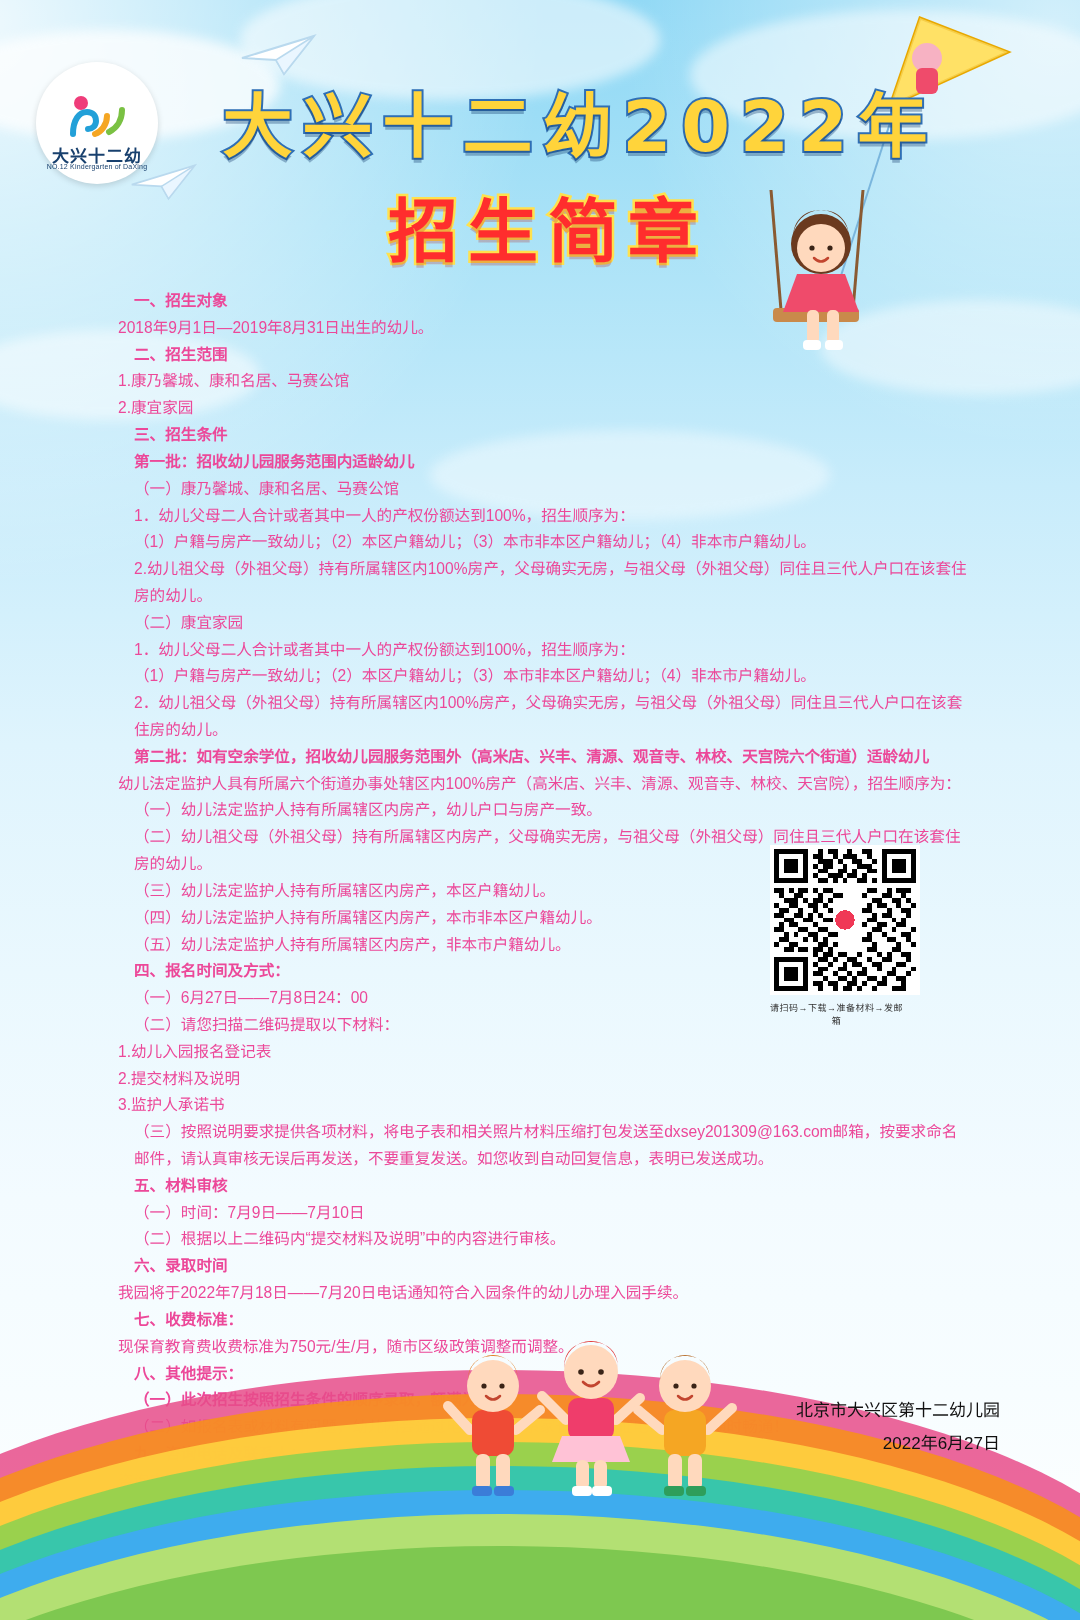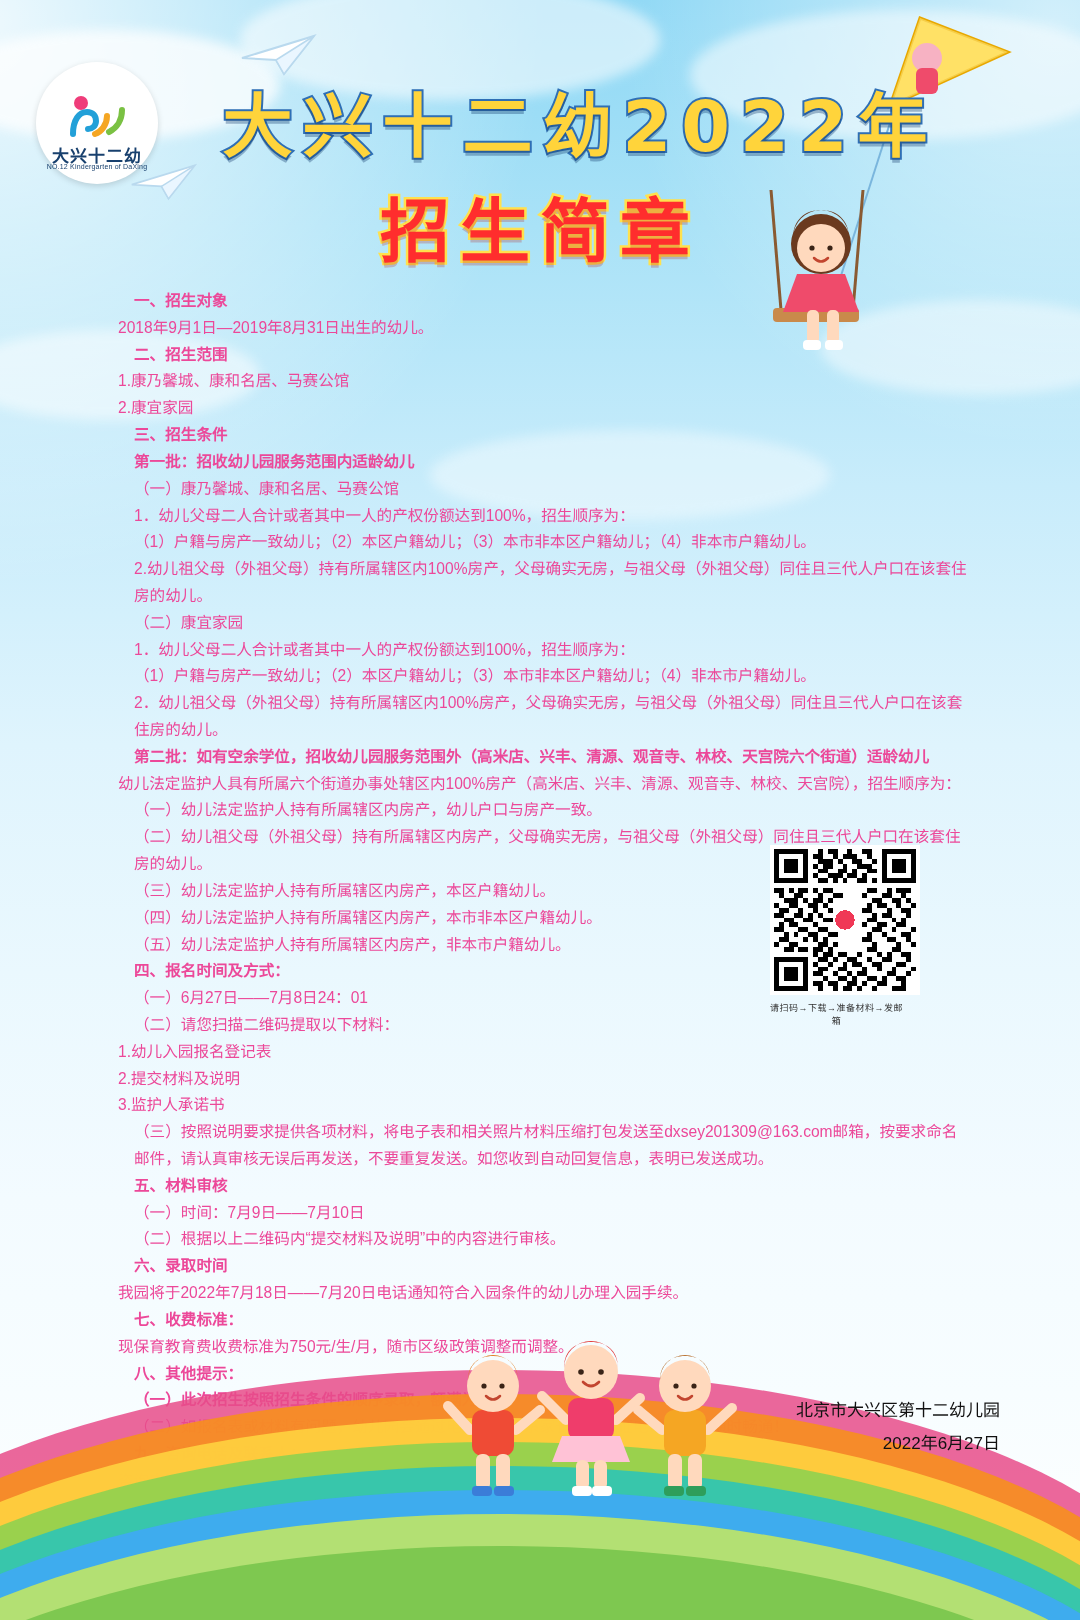--- a/index.html
+++ b/index.html
@@ -24,21 +24,21 @@
         background:#fff;box-shadow:0 2px 6px rgba(0,0,0,.15);}
   .logo .inner{position:absolute;inset:6px;border-radius:50%;background:#fff;}
   .logo .mark{position:absolute;left:50%;top:26px;transform:translateX(-50%);}
   .logo .cn{position:absolute;left:0;right:0;top:74px;text-align:center;font-size:17px;font-weight:bold;color:#18406e;letter-spacing:1px;}
   .logo .en{position:absolute;left:0;right:0;top:95px;text-align:center;font-size:7px;color:#18406e;letter-spacing:.2px;}
   .title1{position:absolute;left:160px;top:70px;width:840px;text-align:center;
     font-family:"DejaVu Sans","Liberation Sans",sans-serif;
     font-size:70px;font-weight:bold;letter-spacing:10px;color:#ffd43b;
     -webkit-text-stroke:4px #2f6fb5;paint-order:stroke fill;
     text-shadow:0 5px 0 rgba(20,60,110,.35);}
-  .title2{position:absolute;left:160px;top:175px;width:760px;text-align:center;
+  .title2{position:absolute;left:168px;top:175px;width:760px;text-align:center;
     font-family:"DejaVu Sans","Liberation Sans",sans-serif;
     font-size:70px;font-weight:bold;letter-spacing:10px;color:#ff2d2d;
     -webkit-text-stroke:5px #ffe14d;paint-order:stroke fill;
     text-shadow:0 5px 0 rgba(180,30,30,.25);}
   .plane{position:absolute;}
 
   
   .content{position:absolute;left:118px;top:288px;width:850px;
     font-size:15.6px;line-height:1.72;color:#ec4899;
     font-family:"Liberation Sans","DejaVu Sans",sans-serif;}
@@ -136,21 +136,21 @@
     <p class="ind2">（1）户籍与房产一致幼儿；（2）本区户籍幼儿；（3）本市非本区户籍幼儿；（4）非本市户籍幼儿。</p>
     <p class="ind2">2．幼儿祖父母（外祖父母）持有所属辖区内100%房产，父母确实无房，与祖父母（外祖父母）同住且三代人户口在该套住房的幼儿。</p>
     <p class="h ind2">第二批：如有空余学位，招收幼儿园服务范围外（高米店、兴丰、清源、观音寺、林校、天宫院六个街道）适龄幼儿</p>
     <p class="ind1">幼儿法定监护人具有所属六个街道办事处辖区内100%房产（高米店、兴丰、清源、观音寺、林校、天宫院），招生顺序为：</p>
     <p class="ind2">（一）幼儿法定监护人持有所属辖区内房产，幼儿户口与房产一致。</p>
     <p class="ind2">（二）幼儿祖父母（外祖父母）持有所属辖区内房产，父母确实无房，与祖父母（外祖父母）同住且三代人户口在该套住房的幼儿。</p>
     <p class="ind2">（三）幼儿法定监护人持有所属辖区内房产，本区户籍幼儿。</p>
     <p class="ind2">（四）幼儿法定监护人持有所属辖区内房产，本市非本区户籍幼儿。</p>
     <p class="ind2">（五）幼儿法定监护人持有所属辖区内房产，非本市户籍幼儿。</p>
     <p class="h ind2">四、报名时间及方式：</p>
-    <p class="ind2">（一）6月27日——7月8日24：01</p>
+    <p class="ind2">（一）6月27日——7月8日24：00</p>
     <p class="ind2">（二）请您扫描二维码提取以下材料：</p>
     <p class="">1.幼儿入园报名登记表</p>
     <p class="">2.提交材料及说明</p>
     <p class="">3.监护人承诺书</p>
     <p class="ind2">（三）按照说明要求提供各项材料，将电子表和相关照片材料压缩打包发送至dxsey201309@163.com邮箱，按要求命名邮件，请认真审核无误后再发送，不要重复发送。如您收到自动回复信息，表明已发送成功。</p>
     <p class="h ind2">五、材料审核</p>
     <p class="ind2">（一）时间：7月9日——7月10日</p>
     <p class="ind2">（二）根据以上二维码内“提交材料及说明”中的内容进行审核。</p>
     <p class="h ind2">六、录取时间</p>
     <p class="">我园将于2022年7月18日——7月20日电话通知符合入园条件的幼儿办理入园手续。</p>

